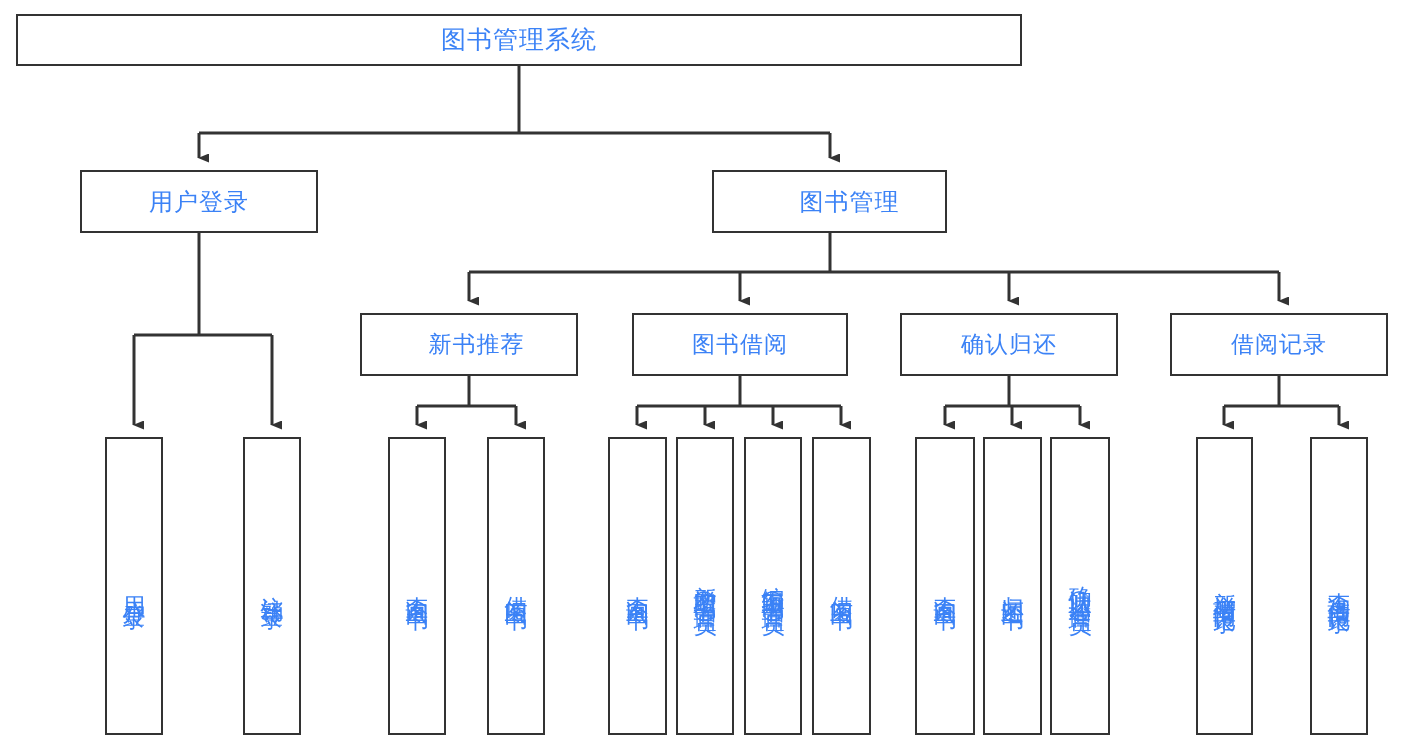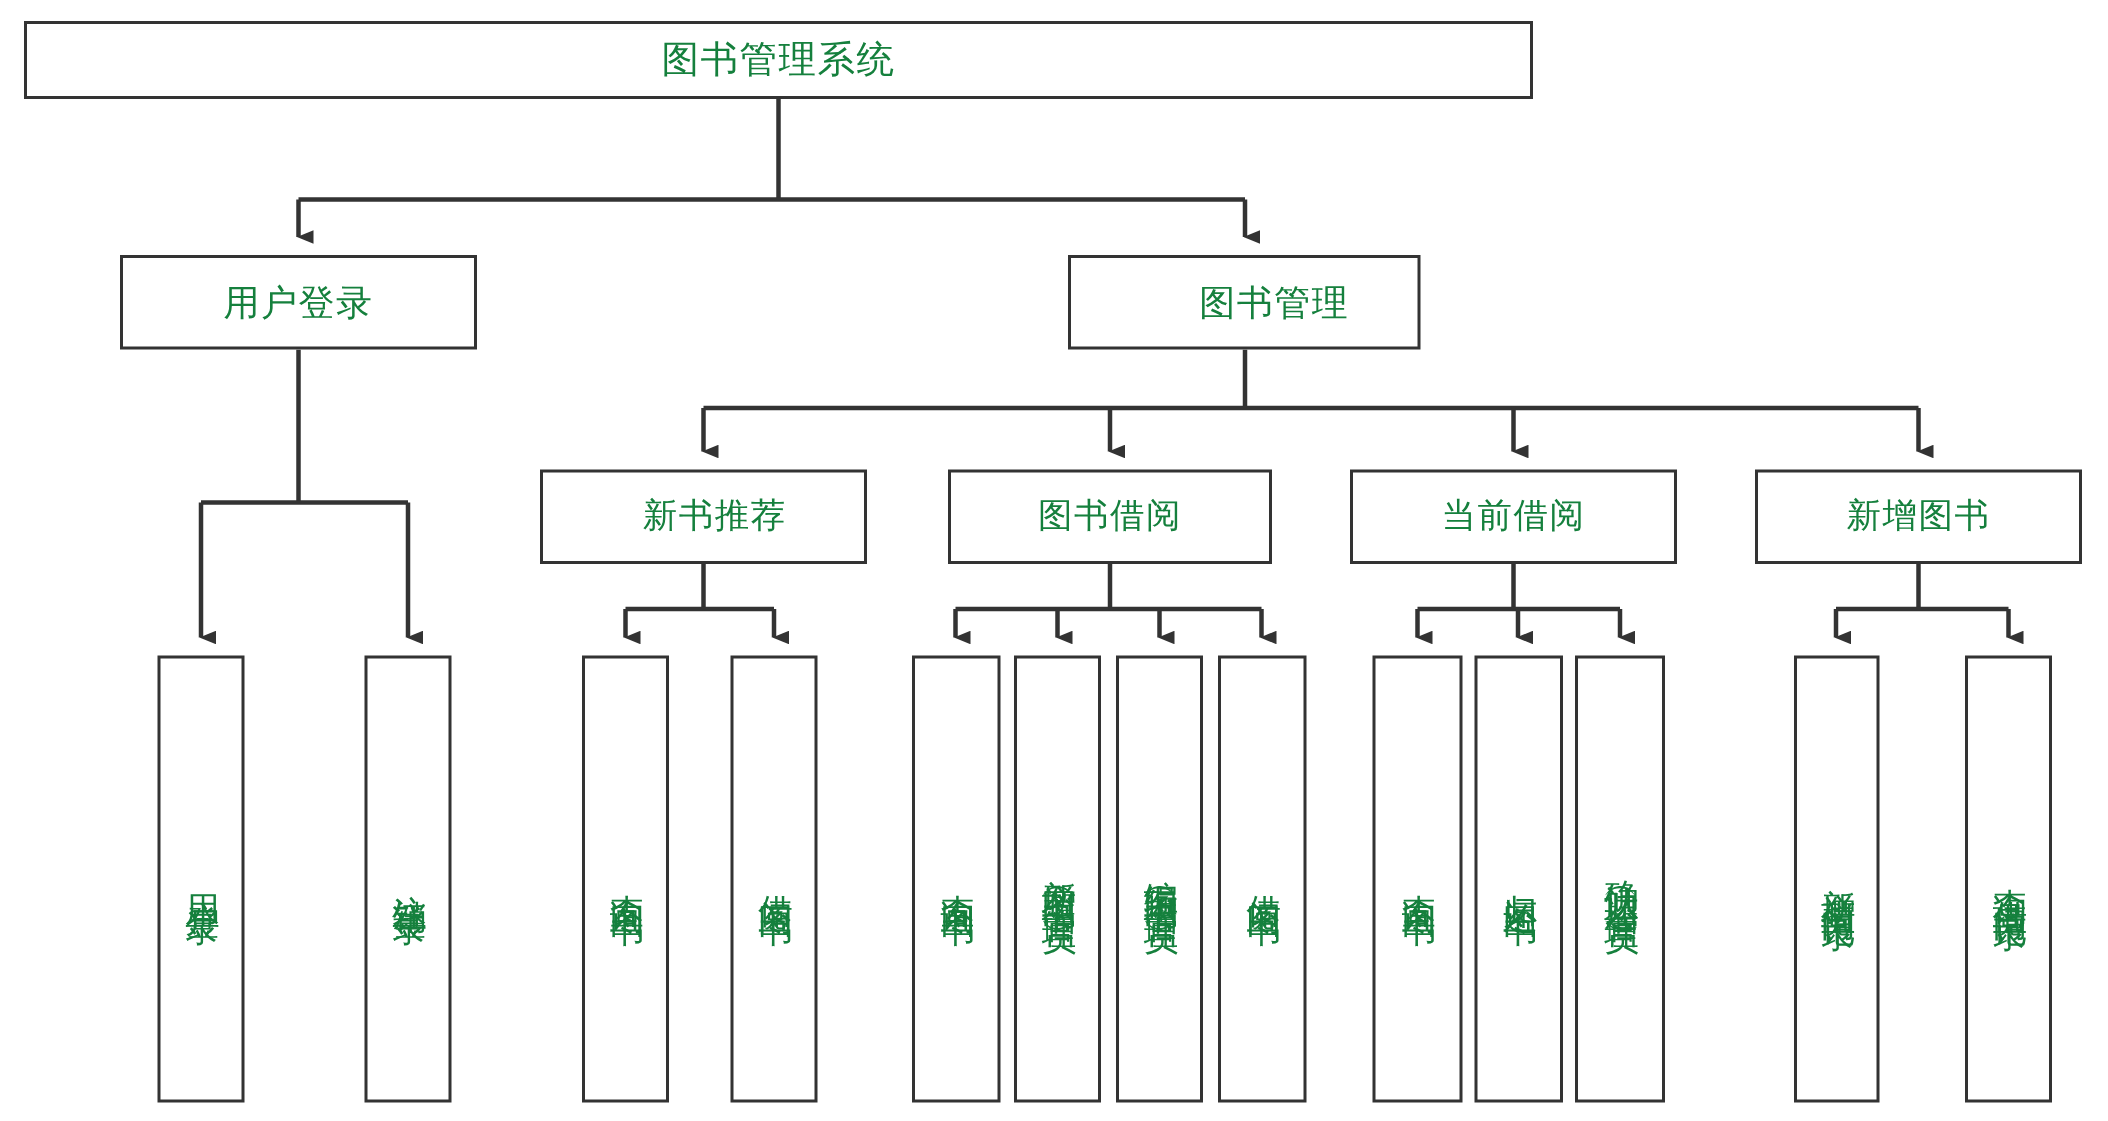--- a/index.html
+++ b/index.html
@@ -27,21 +27,21 @@
   }
   .node-box {
     position: absolute;
     box-sizing: border-box;
     background: #ffffff;
     border: 2.5px solid #333333;
     display: flex;
     align-items: center;
     justify-content: center;
     text-align: center;
-    color: #15803d;
+    color: #3b82f6;
     z-index: 2;
   }
   .node-label {
     display: block;
     letter-spacing: 1px;
     line-height: 1.25;
   }
   .level-root .node-label {
     font-size: 25px;
   }
@@ -140,24 +140,24 @@
     <span class="node-label">图书管理</span>
   </div>
 
   <div class="node-box level-3" style="left: 360px; top: 313px; width: 218px; height: 63px; padding-left: 15px;">
     <span class="node-label">新书推荐</span>
   </div>
   <div class="node-box level-3" style="left: 632px; top: 313px; width: 216px; height: 63px;">
     <span class="node-label">图书借阅</span>
   </div>
   <div class="node-box level-3" style="left: 900px; top: 313px; width: 218px; height: 63px;">
-    <span class="node-label">当前借阅</span>
+    <span class="node-label">确认归还</span>
   </div>
   <div class="node-box level-3" style="left: 1170px; top: 313px; width: 218px; height: 63px;">
-    <span class="node-label">新增图书</span>
+    <span class="node-label">借阅记录</span>
   </div>
 
   <div class="node-box node-leaf" style="left: 105px; top: 437px; width: 58px; height: 298px;">
     <span class="node-label">用户登录</span>
   </div>
   <div class="node-box node-leaf" style="left: 243px; top: 437px; width: 58px; height: 298px;">
     <span class="node-label">注销登录</span>
   </div>
   <div class="node-box node-leaf" style="left: 388px; top: 437px; width: 58px; height: 298px;">
     <span class="node-label">查询图书</span>

